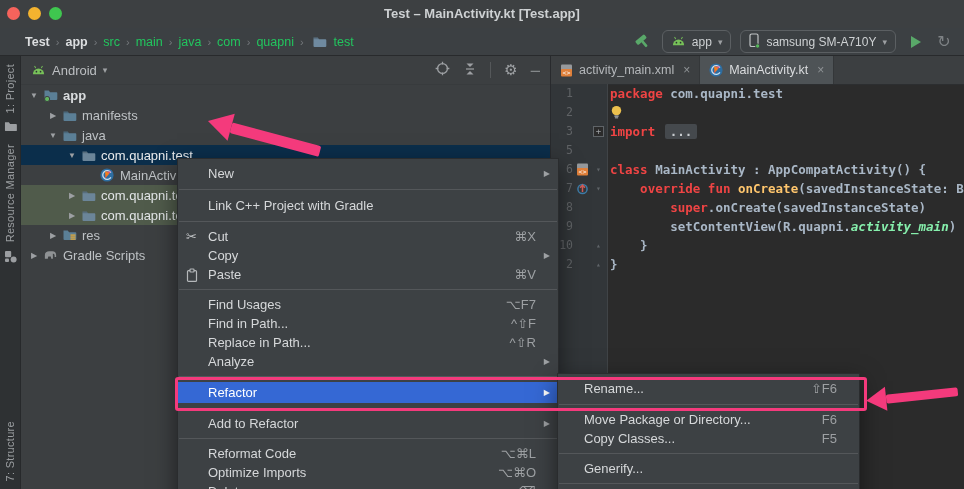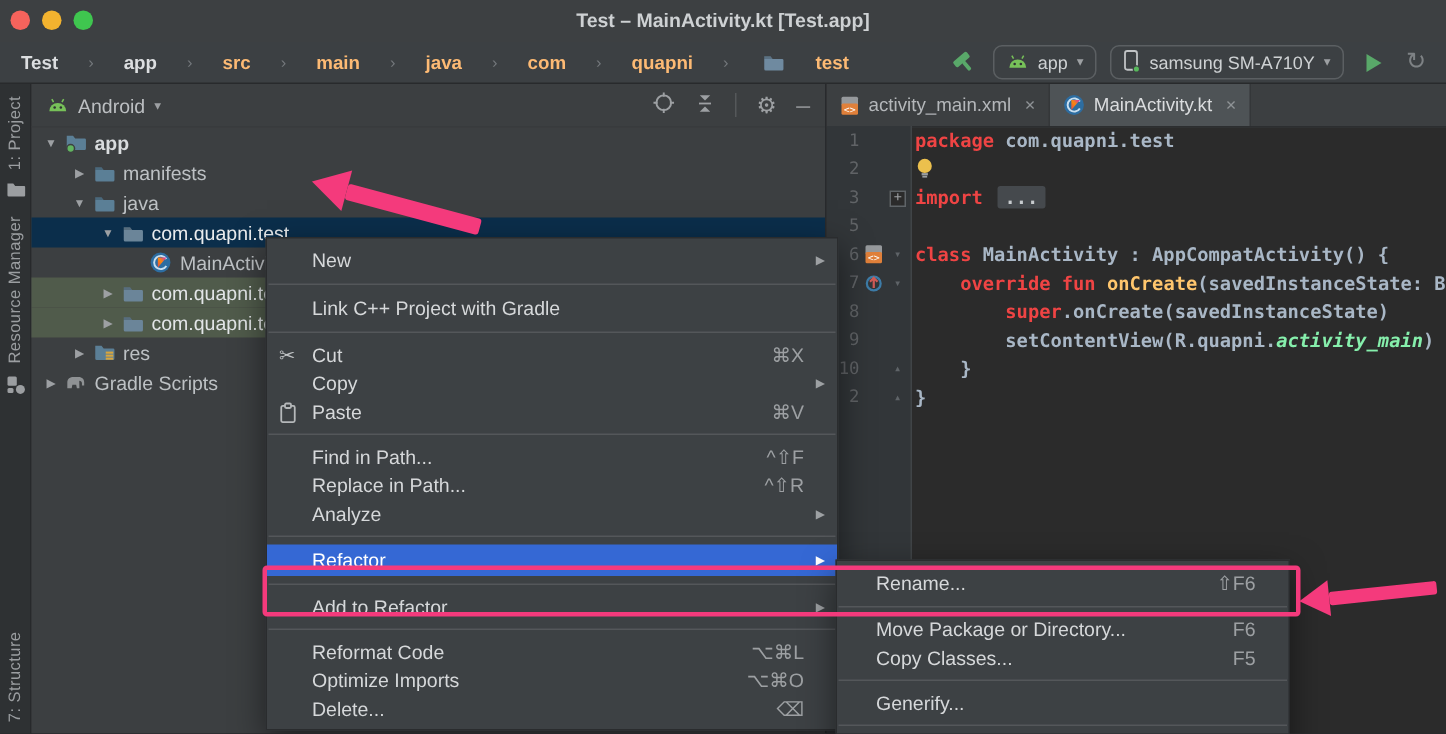--- a/index.html
+++ b/index.html
@@ -13,22 +13,22 @@
             border-bottom:1px solid #2a2c2e;}
   .lights{position:absolute;left:7px;top:7px;display:flex;gap:8px;}
   .light{width:13px;height:13px;border-radius:50%;display:inline-block;}
   .light.red{background:#f6635c;} .light.yellow{background:#f3b32f;} .light.green{background:#3fc64f;}
   .title{position:absolute;left:0;right:0;top:0;height:28px;line-height:28px;text-align:center;
          color:#ced1d3;font-size:13px;font-weight:700;}
 
   
   .navbar{position:absolute;top:28px;left:0;right:0;height:27px;background:#3c4043;
           border-bottom:1px solid #282a2c;display:flex;align-items:center;}
-  .crumbs{display:flex;align-items:center;gap:20px;padding-left:14px;font-size:12.5px;color:#a3a7aa;flex:0 0 auto;}
-  .crumb{color:#fdba74;font-weight:bold;} .crumb.bold{color:#dcdee0;font-weight:700;}
+  .crumbs{display:flex;align-items:center;gap:6px;padding-left:25px;font-size:12.5px;color:#a3a7aa;flex:0 0 auto;}
+  .crumb{color:#22c55e;} .crumb.bold{color:#dcdee0;font-weight:700;}
   .crumb-sep{color:#74787c;font-size:11px;}
   .crumb-folder{display:inline-flex;margin:0 1px 0 2px;}
   .nav-right{margin-left:auto;display:flex;align-items:center;gap:9px;padding-right:10px;}
   .icon-btn{display:inline-flex;align-items:center;justify-content:center;width:20px;height:20px;}
   .dd{display:flex;align-items:center;gap:6px;border:1px solid #5b5f62;border-radius:6px;
       padding:2px 8px;height:17px;font-size:12px;color:#ced1d3;}
   .chev{color:#9da0a3;font-size:9px;}
   .rerun{color:#7e8285;font-size:16px;line-height:16px;}
 
   
@@ -484,20 +484,26 @@
             <rect x="4" y="1" width="4" height="3" rx="0.8" fill="#3d4144" stroke="#b5b8ba" stroke-width="1.2"></rect>
           </svg>
         </span>
     <span class="mi-label">Paste</span>
     <span class="mi-shortcut">⌘V</span>
     <span class="mi-arrow"></span>
   </div>
       <div class="msep"></div>
       <div class="mi">
     <span class="mi-icon"></span>
+    <span class="mi-label">Find Usages</span>
+    <span class="mi-shortcut">⌥F7</span>
+    <span class="mi-arrow"></span>
+  </div>
+      <div class="mi">
+    <span class="mi-icon"></span>
     <span class="mi-label">Find in Path...</span>
     <span class="mi-shortcut">^⇧F</span>
     <span class="mi-arrow"></span>
   </div>
       <div class="mi">
     <span class="mi-icon"></span>
     <span class="mi-label">Replace in Path...</span>
     <span class="mi-shortcut">^⇧R</span>
     <span class="mi-arrow"></span>
   </div>

